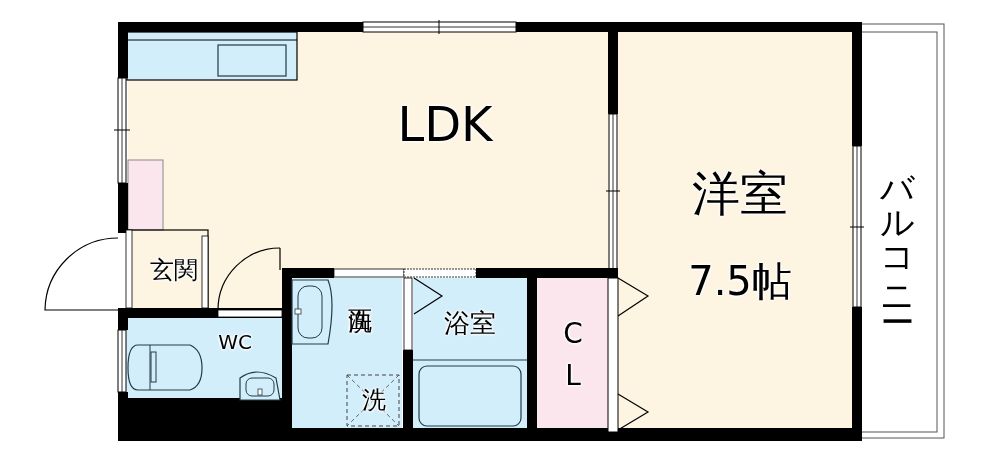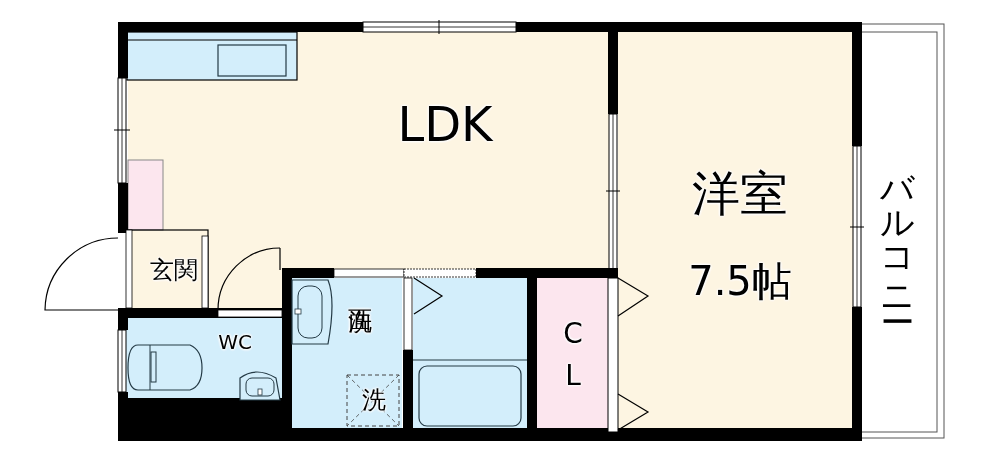--- a/index.html
+++ b/index.html
@@ -115,18 +115,19 @@
 
   <div class="label" style="left:355px;top:100px;width:180px;font-size:48px;">LDK</div>
 
   <div class="label" style="left:650px;top:169px;width:180px;font-size:48px;">洋室</div>
   <div class="label" style="left:650px;top:232px;width:180px;font-size:40px;margin-top:29px;">7.5帖</div>
 
   <div class="label" style="left:136px;top:258px;width:76px;font-size:24px;">玄関</div>
   <div class="label" style="left:200px;top:332px;width:70px;font-size:20px;">WC</div>
   <div class="label vert" style="left:345px;top:290px;width:30px;font-size:24px;line-height:30px;">洗面</div>
   <div class="label" style="left:350px;top:388px;width:48px;font-size:24px;">洗</div>
+  <div class="label" style="left:420px;top:310px;width:100px;font-size:26px;">浴室</div>
 
   <div class="label" style="left:545px;top:320px;width:56px;font-size:28px;">C</div>
   <div class="label" style="left:545px;top:362px;width:56px;font-size:28px;">L</div>
 
   <div class="label vert" style="left:878px;top:150px;width:40px;font-size:34px;line-height:40px;">バルコニー</div>
 </div>
 
 </body></html>

